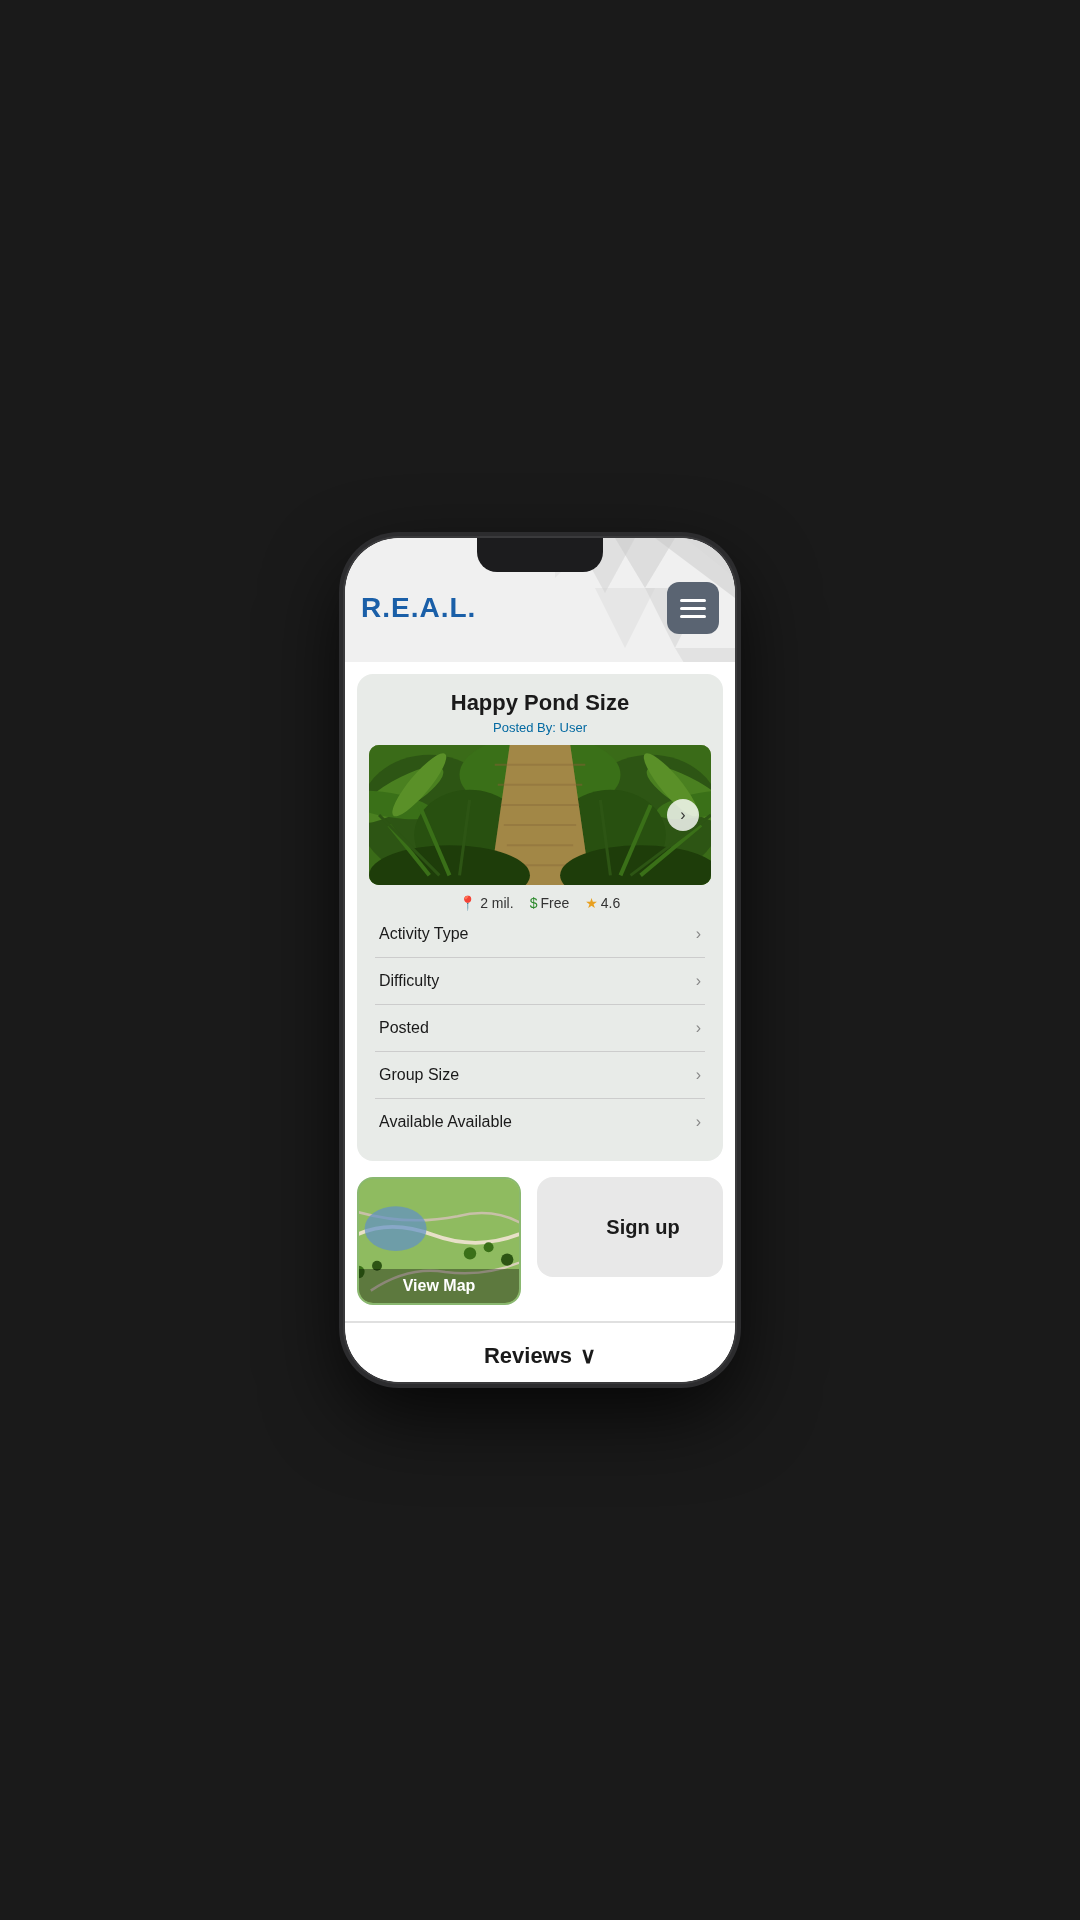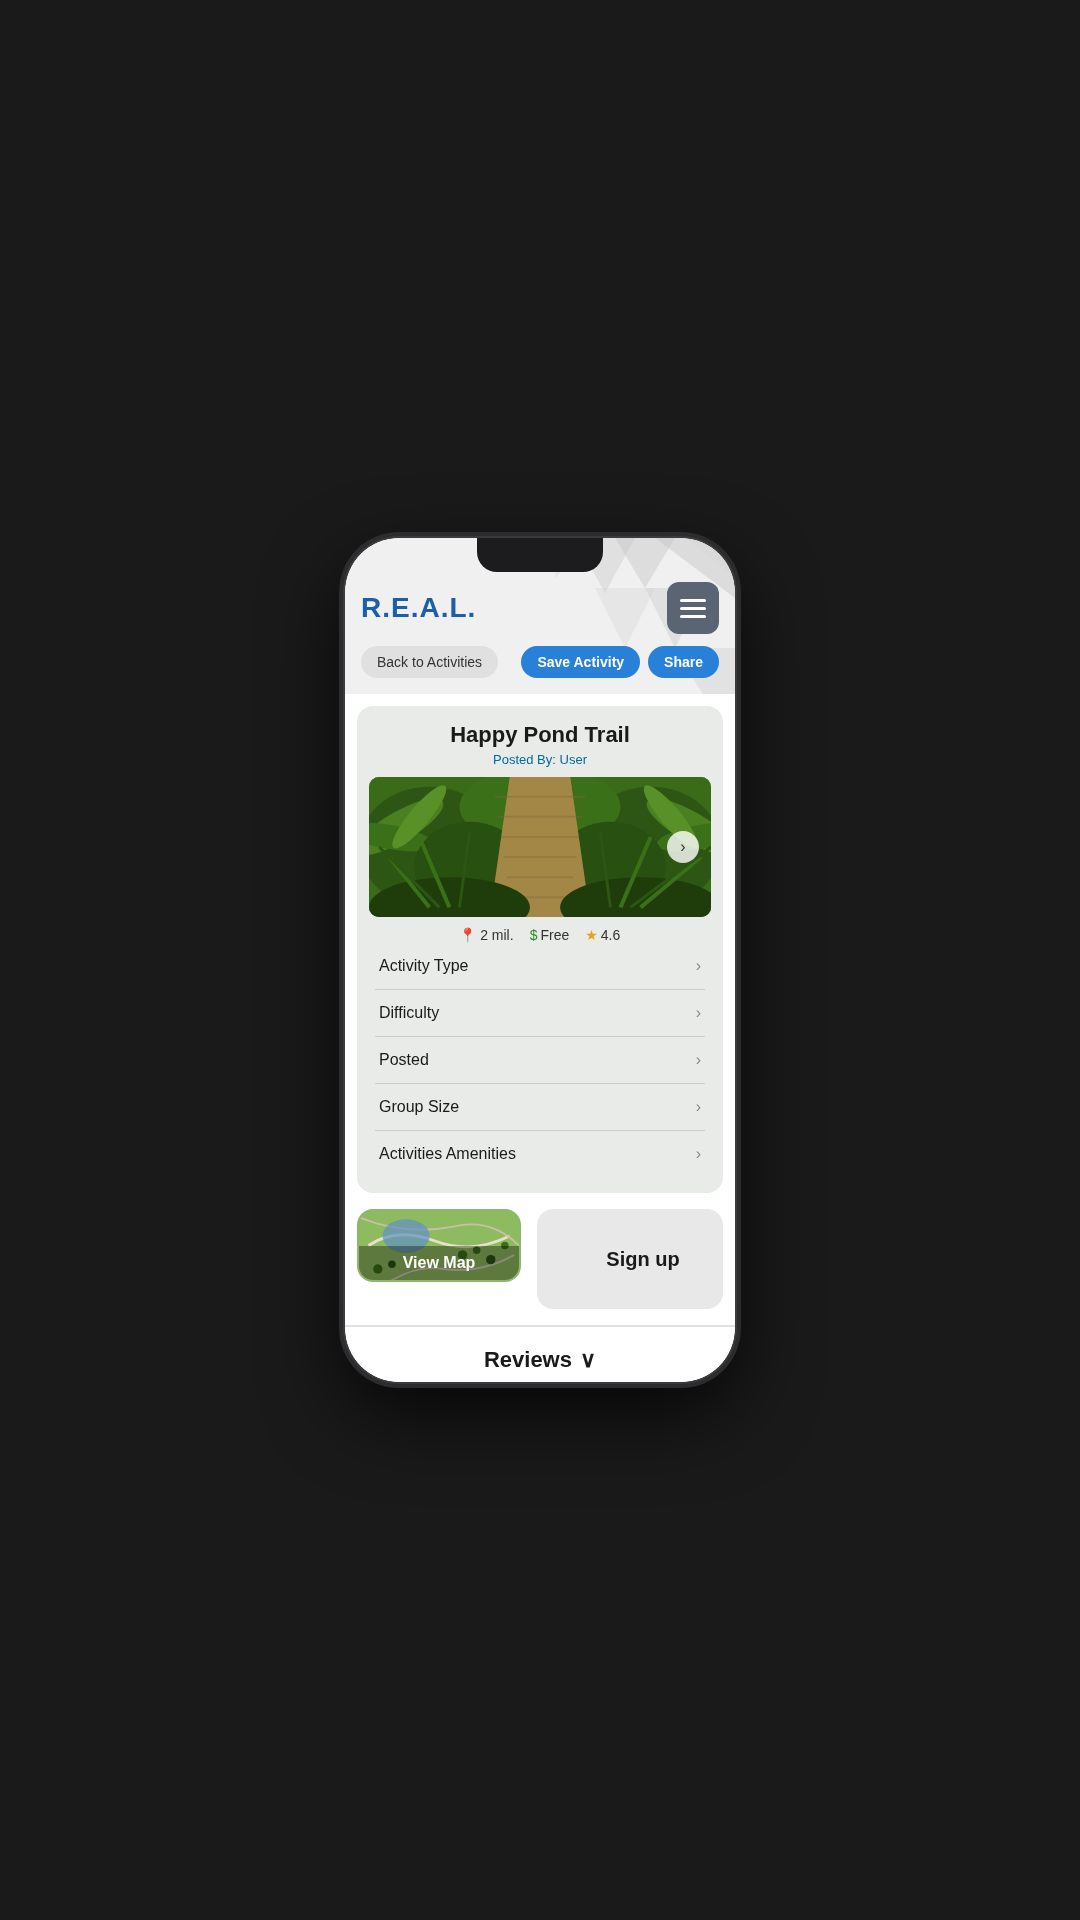--- a/index.html
+++ b/index.html
@@ -278,21 +278,21 @@
 
     
     .bottom-btns {
       display: flex;
       gap: 16px;
       margin: 16px 12px;
     }
 
     .map-btn {
       flex: 1;
-      height: 73px;
+      height: 128px;
       border-radius: 16px;
       border: 2px solid #8ab870;
       overflow: hidden;
       position: relative;
       cursor: pointer;
       background: #a8c878;
     }
 
     .map-bg {
       width: 100%;
@@ -372,32 +372,25 @@
 
         <div class="header-row">
           <div class="logo">R.E.A.L.</div>
           <div class="menu-btn">
             <div class="menu-line"></div>
             <div class="menu-line"></div>
             <div class="menu-line"></div>
           </div>
         </div>
 
-        <div class="action-row">
-          <button class="back-btn">Back to Activities</button>
-          <div class="header-buttons">
-            <button class="save-btn">Save Activity</button>
-            <button class="share-btn">Share</button>
-          </div>
-        </div>
       </div>
 
       <div class="activity-card">
 
-        <div class="card-title">Happy Pond Trail</div>
+        <div class="card-title">Happy Pond Size</div>
         <div class="card-subtitle">Posted By: User</div>
 
         <div class="trail-image">
           
           <svg width="100%" height="140" viewBox="0 0 340 140" preserveAspectRatio="xMidYMid slice" xmlns="http://www.w3.org/2000/svg">
 
             <rect width="340" height="140" fill="#8faa60"></rect>
 
             <rect width="340" height="140" fill="#3a6b18"></rect>
 
@@ -470,21 +463,21 @@
           </div>
           <div class="info-row">
             <span class="info-row-label">Posted</span>
             <span class="chevron">›</span>
           </div>
           <div class="info-row">
             <span class="info-row-label">Group Size</span>
             <span class="chevron">›</span>
           </div>
           <div class="info-row">
-            <span class="info-row-label">Activities Amenities</span>
+            <span class="info-row-label">Available Available</span>
             <span class="chevron">›</span>
           </div>
         </div>
 
       </div>
 
       <div class="bottom-btns">
         <div class="map-btn">
           <div class="map-bg">
             

